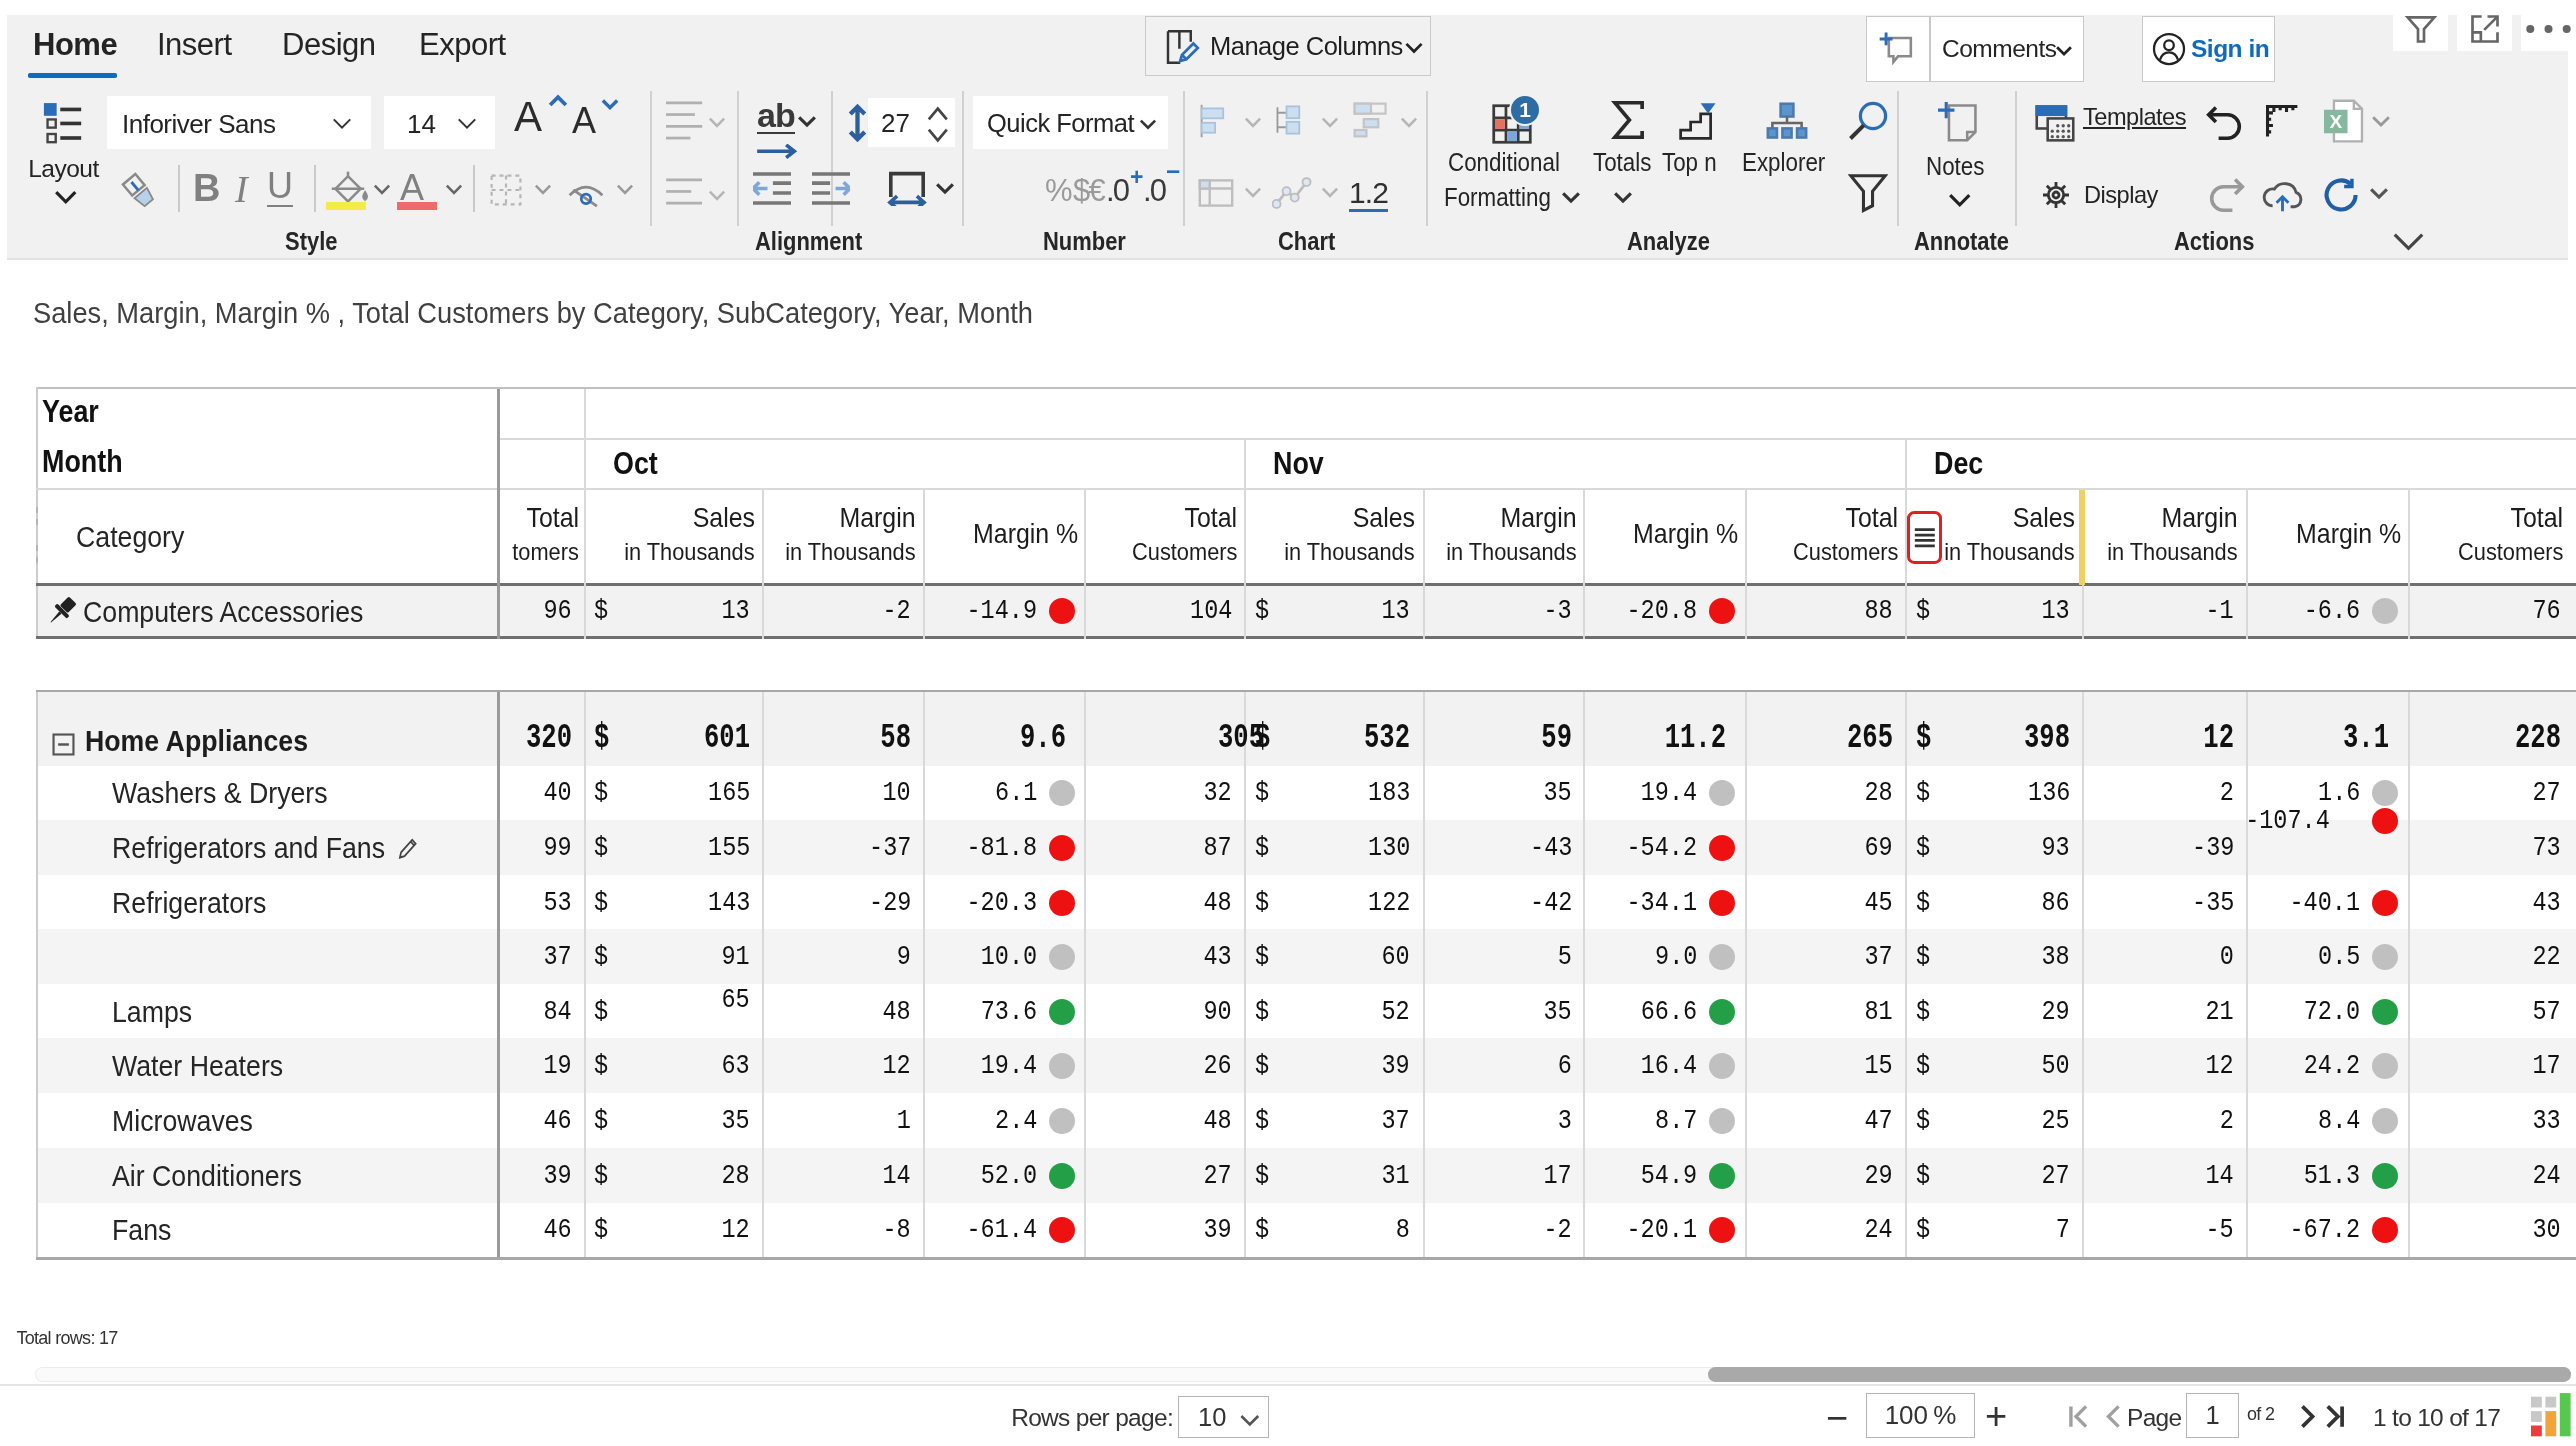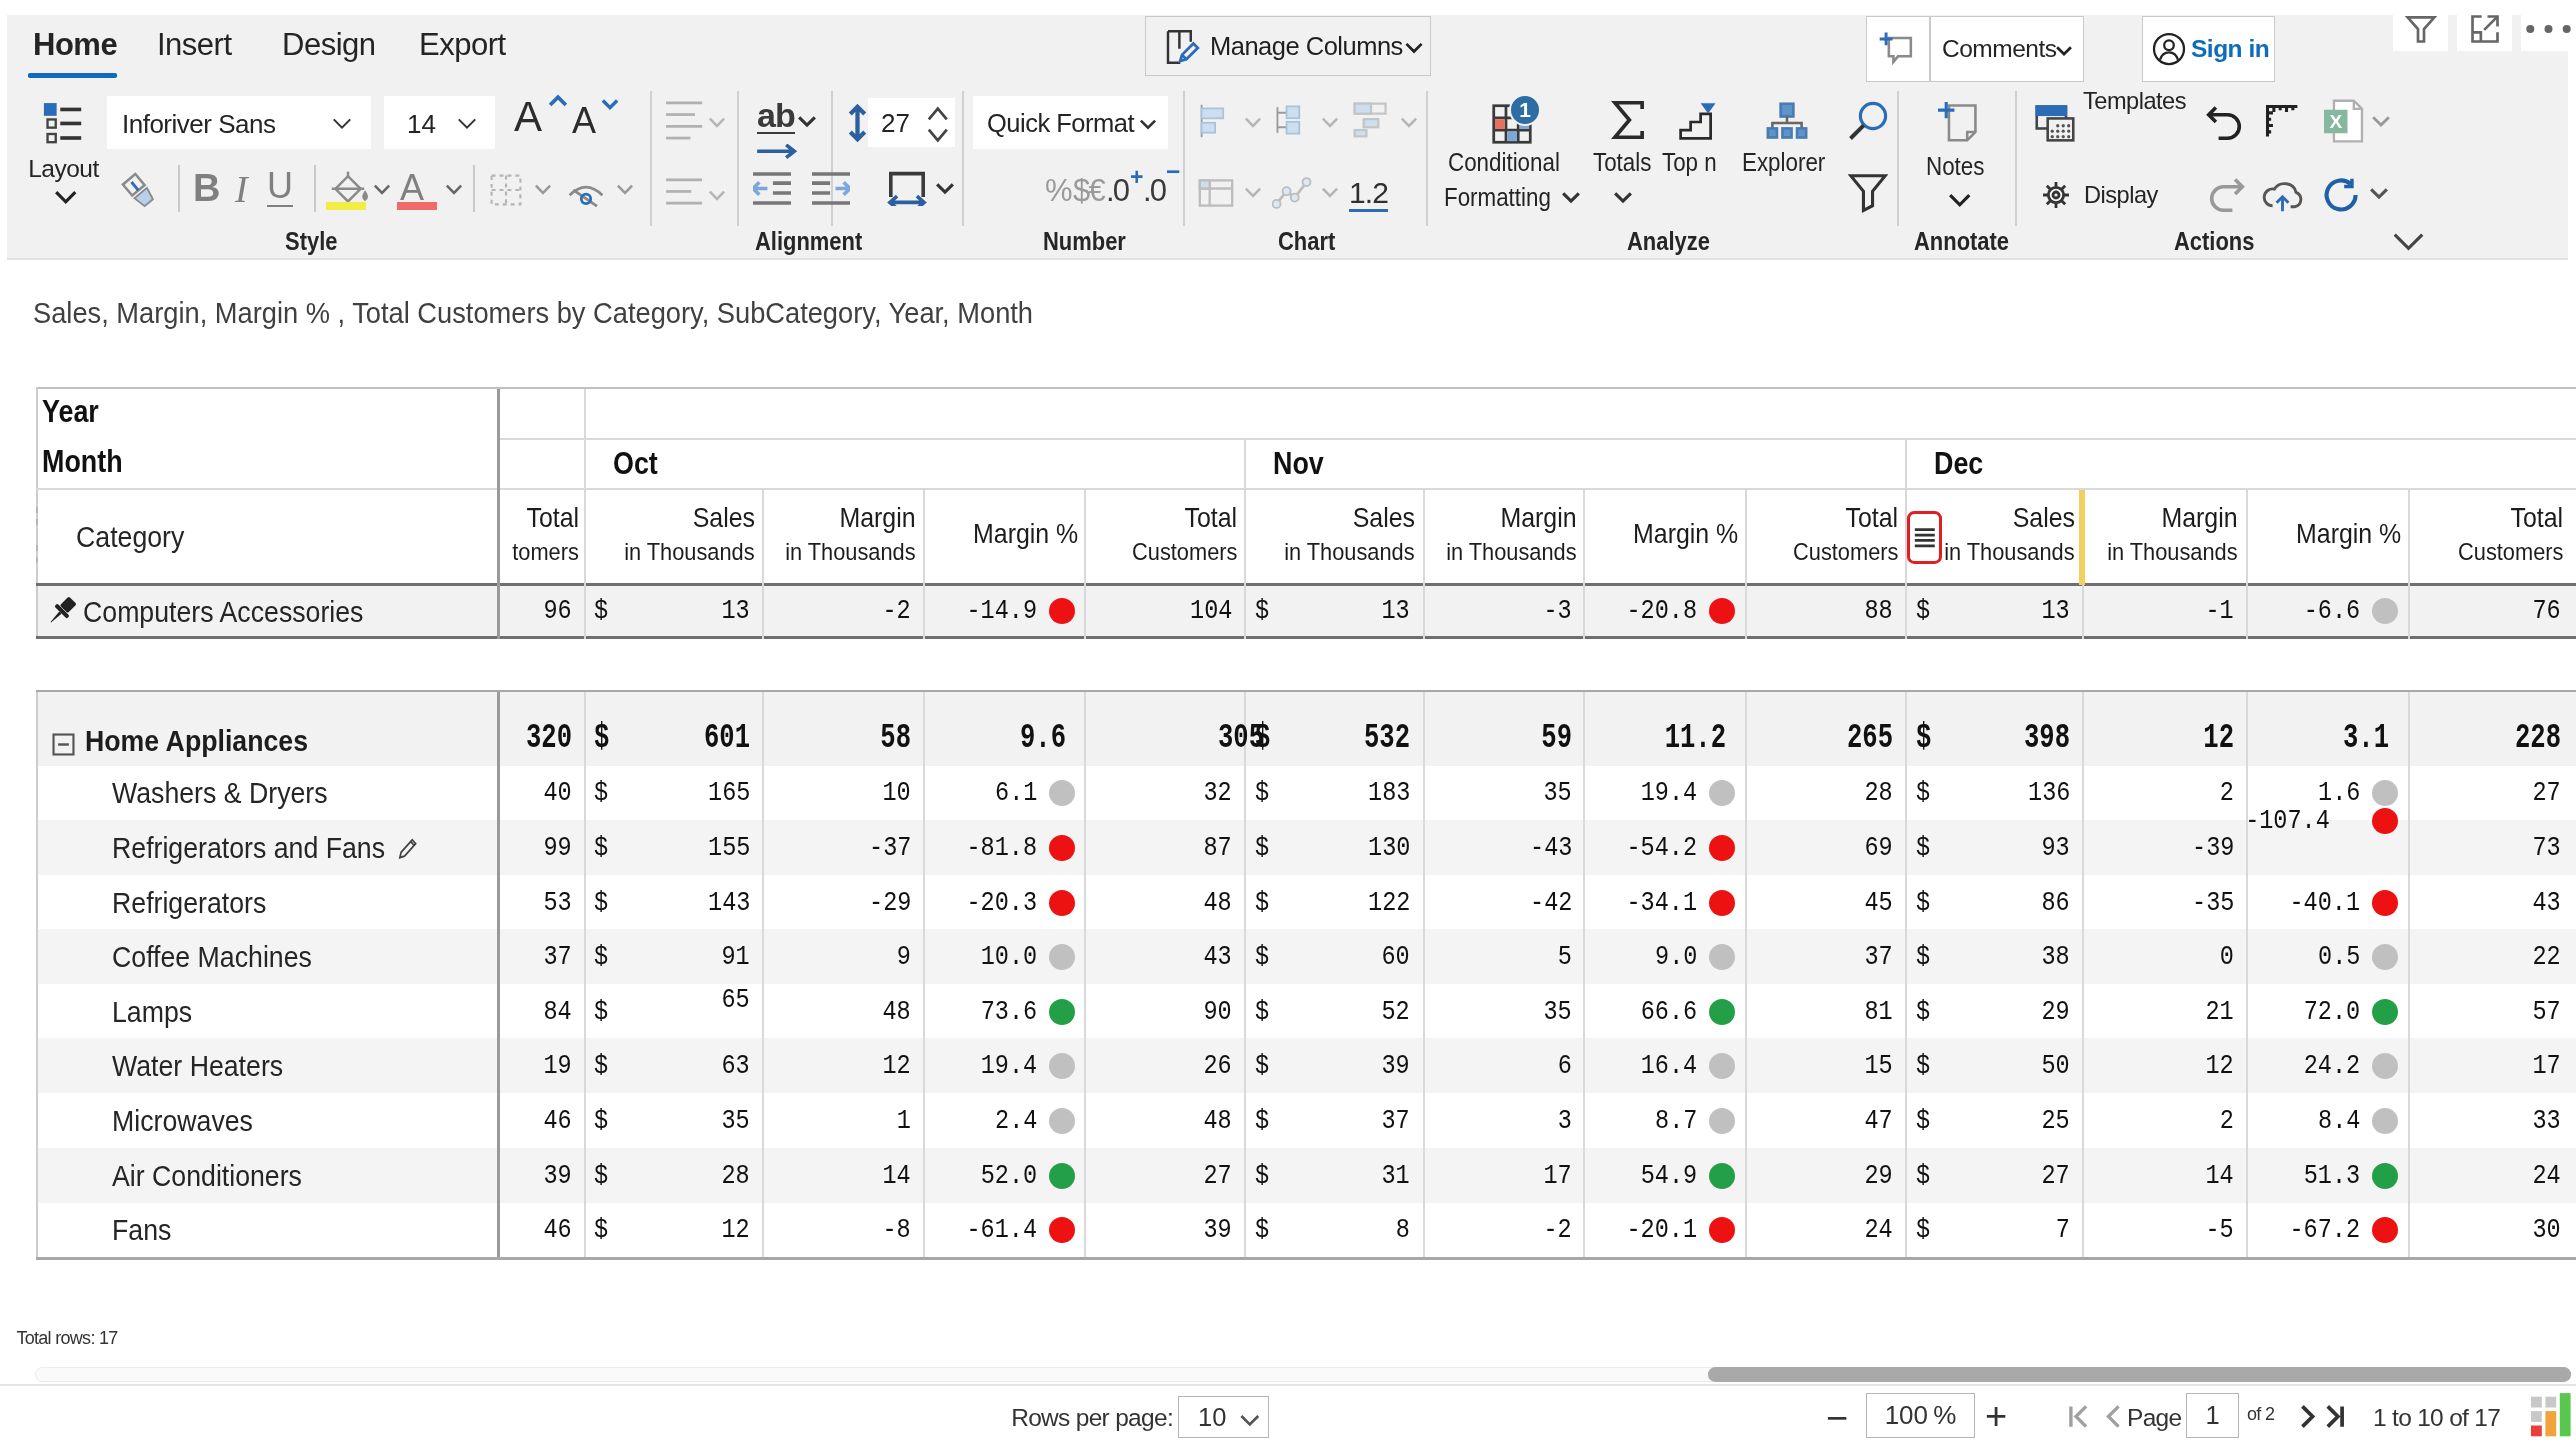--- a/index.html
+++ b/index.html
@@ -328,21 +328,21 @@
         <circle cx="19" cy="19" r=".9"></circle>
         <circle cx="10" cy="16" r=".9"></circle>
         <circle cx="13" cy="16" r=".9"></circle>
         <circle cx="16" cy="16" r=".9"></circle>
         <circle cx="19" cy="16" r=".9"></circle>
         <circle cx="13" cy="13" r=".9"></circle>
         <circle cx="16" cy="13" r=".9"></circle>
         <circle cx="19" cy="13" r=".9"></circle>
       </g>
     </svg>
-<div class="a" style="left:2083px;top:88px;font-size:23.6px;color:#242424;letter-spacing:-0.5px;">Templates</div>
+<div class="a" style="left:2083px;top:104px;font-size:23.6px;color:#242424;letter-spacing:-0.5px;text-decoration:underline;">Templates</div>
 <svg class="a" style="left:2036px;top:175px" width="40" height="40" viewBox="0 0 24 24" fill="none" stroke="#333" stroke-width="1.7">
       <circle cx="12" cy="12" r="4.6"></circle>
       <circle cx="12" cy="12" r="1.8"></circle>
       <path d="M12 4.2 v3 M12 16.8 v3 M4.2 12 h3 M16.8 12 h3 M6.5 6.5 l2.1 2.1 M15.4 15.4 l2.1 2.1 M6.5 17.5 l2.1-2.1 M15.4 8.6 l2.1-2.1"></path>
     </svg>
 <div class="a" style="left:2084px;top:182px;font-size:23.6px;color:#242424;letter-spacing:-0.5px;">Display</div>
 <svg class="a" style="left:2204px;top:104px" width="40" height="36" viewBox="0 0 22 20" fill="none" stroke="#222" stroke-width="2">
       <path d="M6.5 2 L2.5 6 l4 4"></path>
       <path d="M2.5 6 H13 a6.5 6.5 0 0 1 0 13 H8"></path>
     </svg>
@@ -753,23 +753,20 @@
 <div class="a" style="left:2082px;top:875px;width:152px;height:55px;display:flex;align-items:center;justify-content:flex-end;">
       <span class="num">-35</span>
     </div>
 <div class="a" style="left:2246px;top:875px;width:152px;height:55px;display:flex;align-items:center;justify-content:flex-end;">
       <span class="num">-40.1</span>
       <span class="dot" style="background:#ee1111;margin-left:11.8px;flex:none;"></span>
     </div>
 <div class="a" style="left:2408px;top:875px;width:153px;height:55px;display:flex;align-items:center;justify-content:flex-end;">
       <span class="num">43</span>
     </div>
-<div class="a" style="left:112px;top:929px;width:382px;height:55px;display:flex;align-items:center;">
-      <span class="ct" style="display:inline-flex;align-items:center;">Coffee Machines</span>
-    </div>
 <div class="a" style="left:497px;top:929px;width:75px;height:55px;display:flex;align-items:center;justify-content:flex-end;">
       <span class="num">37</span>
     </div>
 <div class="a" style="left:594px;top:929px;height:55px;display:flex;align-items:center;">
       <span class="num doll">$</span>
     </div>
 <div class="a" style="left:584px;top:929px;width:166px;height:55px;display:flex;align-items:center;justify-content:flex-end;">
       <span class="num">91</span>
     </div>
 <div class="a" style="left:762px;top:929px;width:149px;height:55px;display:flex;align-items:center;justify-content:flex-end;">

